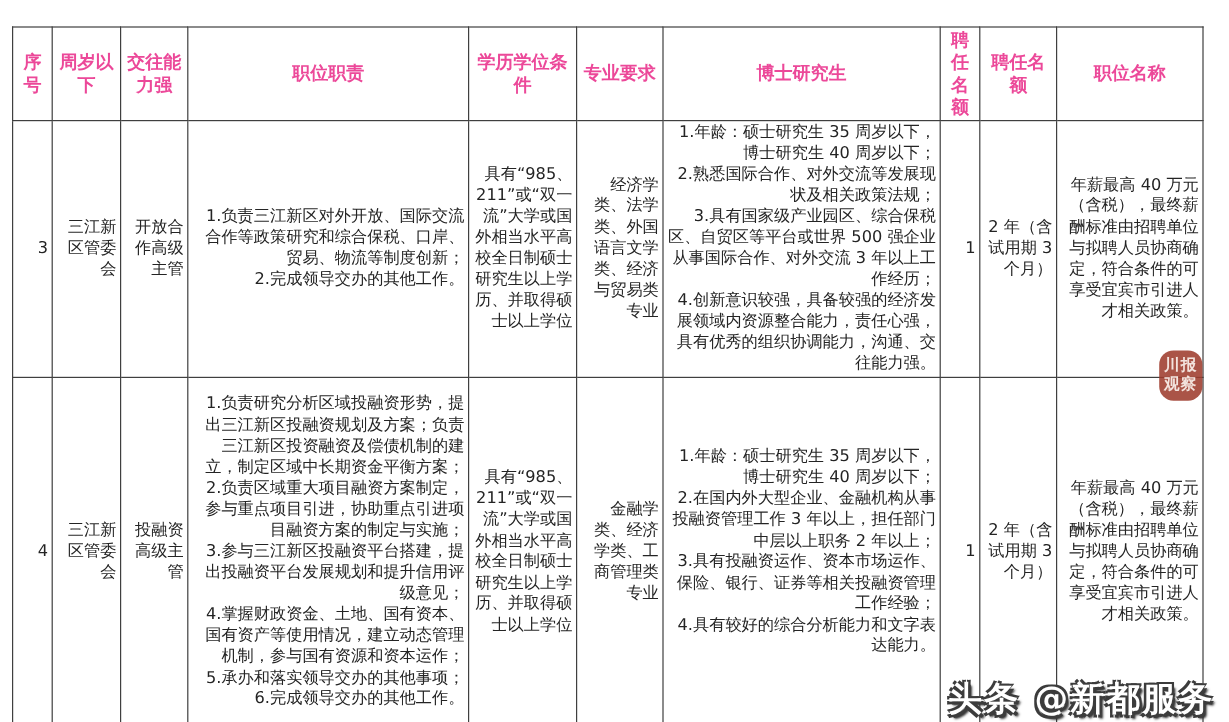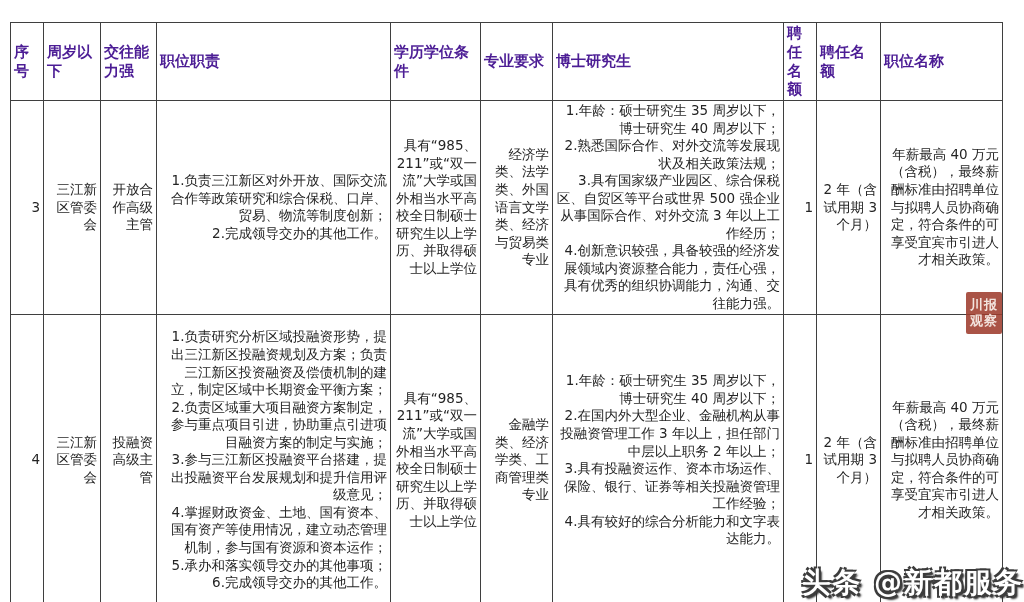--- a/index.html
+++ b/index.html
@@ -13,43 +13,43 @@
     border-collapse:collapse;table-layout:fixed;
   }
   .job-table th,.job-table td{
     border:1.6px solid #3f3f3f;
     vertical-align:middle;
     padding:1px 3px;
     overflow:hidden;
     text-align:right;
   }
   .job-table th{
-    font-size:15px;font-weight:bold;text-align:left;line-height:1.25;
-    color:#4c1d95;
+    font-size:15px;font-weight:bold;text-align:center;line-height:1.25;
+    color:#ec4899;
   }
   .job-table td{
     font-size:13.5px;line-height:1.3;color:#242424;
   }
   tr.header-row{height:66px;}
   tr.row-3{height:212px;}
   tr.row-4{height:292px;}
   .c-center{text-align:center;}
   .c-left{text-align:left;}
   .c-just{text-align:justify;}
   .pre{white-space:pre-line;}
   .seal{
     position:absolute;left:966px;top:292px;width:36px;height:42px;
     background:rgba(158,60,46,0.88);
     color:#f3e4de;
     display:flex;flex-direction:column;align-items:center;justify-content:center;
     font-size:13px;line-height:1.25;font-weight:bold;
-    border-radius:2px;letter-spacing:1px;
+    border-radius:12px;letter-spacing:1px;
   }
   .footer-mark{
-    position:absolute;right:0;bottom:0px;
+    position:absolute;right:12px;bottom:0px;
     font-size:28px;font-weight:bold;color:#ffffff;white-space:nowrap;
     letter-spacing:2px;
     text-shadow:
       -2px -2px 0 #3c3c3c, 2px -2px 0 #3c3c3c,
       -2px 2px 0 #3c3c3c, 2px 2px 0 #3c3c3c,
       3px 3px 2px #2a2a2a;
   }
 </style>
 </head>
 <body>

